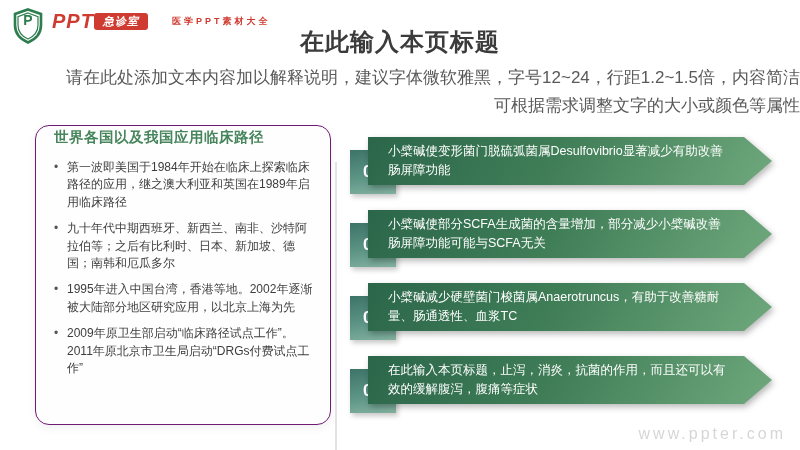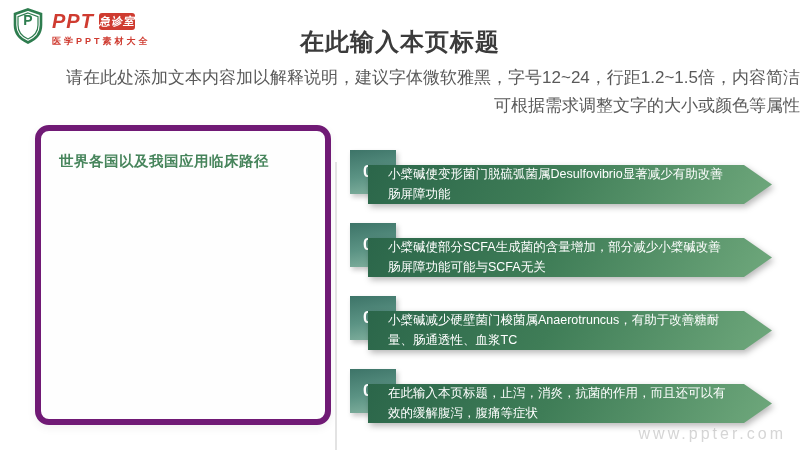--- a/index.html
+++ b/index.html
@@ -5,48 +5,48 @@
   * { margin:0; padding:0; box-sizing:border-box; }
   html,body { width:800px; height:450px; }
   body { font-family:"Liberation Sans","DejaVu Sans",sans-serif; background:#ffffff; overflow:hidden; }
   .slide { position:relative; width:800px; height:450px; background:#ffffff; }
 
   
   .logo { position:absolute; left:12px; top:8px; display:flex; align-items:flex-start; }
   .shield { position:relative; width:32px; height:36px; margin-right:8px; }
   .shield svg { display:block; }
   .shield .letter { position:absolute; left:0; top:4px; width:100%; text-align:center; font-size:14px; font-weight:bold; color:#2e7d4f; }
-  .logo-right { display:flex; flex-direction:column; padding-top:3px; }
+  .logo-right { display:flex; flex-direction:row; padding-top:3px;gap:24px; }
   .logo-row1 { display:flex; align-items:center; }
   .brand { color:#cf3b30; font-weight:800; font-style:italic; font-size:20px; letter-spacing:1px; line-height:1; }
-  .badge { margin-left:5px; background:#cf3b30; color:#ffffff; font-weight:bold; font-style:italic; font-size:11px; line-height:1; padding:3px 0; border-radius:3px; letter-spacing:1px; }
+  .badge { background:#cf3b30; color:#ffffff; font-weight:bold; font-style:italic; font-size:11px; line-height:1; padding:3px 9px; border-radius:3px; letter-spacing:1px; }
   .tagline { margin-top:4px; color:#cf3b30; font-size:9px; letter-spacing:3px; font-weight:bold;text-align:center; }
 
   
   .title { position:absolute; top:26px; left:0; width:100%; text-align:center; font-size:24px; font-weight:800; color:#3b3b3b; letter-spacing:1px; }
   .subtitle { position:absolute; top:64px; left:0; width:100%; text-align:right; font-size:17px; color:#595959; line-height:1.65; }
 
   
-  .card { position:absolute; left:35px; top:125px; width:296px; height:300px; background:#fefefe; border:6px solid #701a75; border-radius:14px; box-shadow:0 3px 10px rgba(0,0,0,0.06); padding:21px 16px 12px 18px; }
+  .card { position:absolute; left:35px; top:125px; width:296px; height:300px; background:#fefefe; border:1px solid #701a75; border-radius:14px; box-shadow:0 3px 10px rgba(0,0,0,0.06); padding:2px 16px 12px 18px; }
   .card-heading { color:#47855c; font-weight:bold; font-size:14.5px; margin-bottom:12px; letter-spacing:0.5px; }
   .card ul { list-style:none; }
   .card li { position:relative; padding-left:13px; font-size:12px; color:#3d3d3d; line-height:1.45; margin-bottom:9px; }
   .card li::before { content:"•"; position:absolute; left:0; top:0; color:#555555; }
 
   
   .content-right { position:absolute; left:332px; top:137px; width:440px; }
   .connector { position:absolute; left:3px; top:25px; height:365px; width:2px; background:#e3e3e3; z-index:0; }
   .row { position:relative; height:48px; margin-bottom:25px; }
   .num-box { position:absolute; left:18px; top:13px; width:46px; height:44px; z-index:1;
              background:linear-gradient(170deg,#3d7468 0%,#5b9384 55%,#85b3a1 100%);
              box-shadow:2px 3px 5px rgba(0,0,0,0.22);
              display:flex; align-items:center; justify-content:center;
              color:#ffffff; font-weight:800; font-size:17px; letter-spacing:0.5px; }
-  .banner-wrap { position:absolute; left:36px; top:0; width:404px; height:39px; z-index:2;
-                 filter:drop-shadow(2px 3px 3px rgba(0,0,0,0.28));margin-top:28px; }
+  .banner-wrap { position:absolute; left:36px; top:0; width:404px; height:48px; z-index:2;
+                 filter:drop-shadow(2px 3px 3px rgba(0,0,0,0.28)); }
   .banner { width:100%; height:100%;
             clip-path:polygon(0 0, calc(100% - 28px) 0, 100% 50%, calc(100% - 28px) 100%, 0 100%);
             background:linear-gradient(120deg,#2b664a 0%,#3f7d57 45%,#6fa87c 100%);
             display:flex; align-items:center;
             padding:4px 46px 4px 20px;
             color:#ffffff; font-size:12.5px; line-height:1.55; }
 
   
   .watermark { position:absolute; right:14px; bottom:7px; color:#d6d6d6; font-size:16px; letter-spacing:3px; }
 </style>
@@ -73,20 +73,26 @@
   </div>
 
   <div class="title">在此输入本页标题</div>
   <div class="subtitle">
     <div>请在此处添加文本内容加以解释说明，建议字体微软雅黑，字号12~24，行距1.2~1.5倍，内容简洁</div>
     <div>可根据需求调整文字的大小或颜色等属性</div>
   </div>
 
   <div class="card">
     <div class="card-heading">世界各国以及我国应用临床路径</div>
+    <ul>
+      <li>第一波即美国于1984年开始在临床上探索临床路径的应用，继之澳大利亚和英国在1989年启用临床路径</li>
+      <li>九十年代中期西班牙、新西兰、南非、沙特阿拉伯等；之后有比利时、日本、新加坡、德国；南韩和厄瓜多尔</li>
+      <li>1995年进入中国台湾，香港等地。2002年逐渐被大陆部分地区研究应用，以北京上海为先</li>
+      <li>2009年原卫生部启动“临床路径试点工作”。2011年原北京市卫生局启动“DRGs付费试点工作”</li>
+    </ul>
   </div>
 
   <div class="content-right">
     <div class="connector"></div>
 
     <div class="row">
       <div class="num-box">01</div>
       <div class="banner-wrap">
         <div class="banner">小檗碱使变形菌门脱硫弧菌属Desulfovibrio显著减少有助改善肠屏障功能</div>
       </div>

